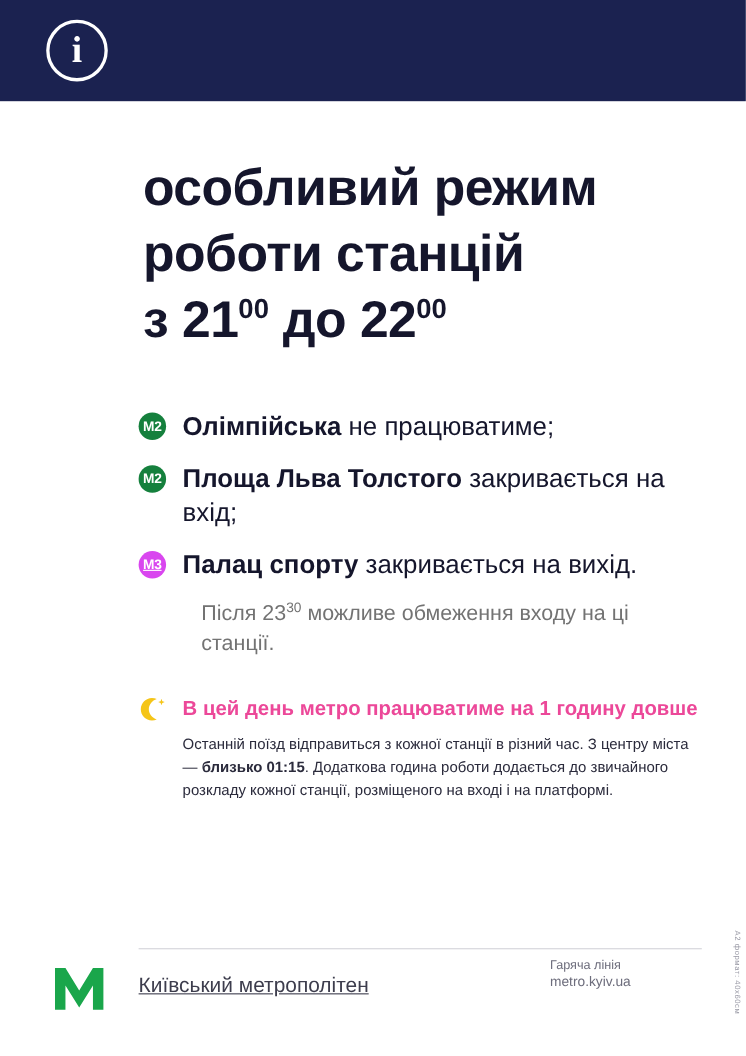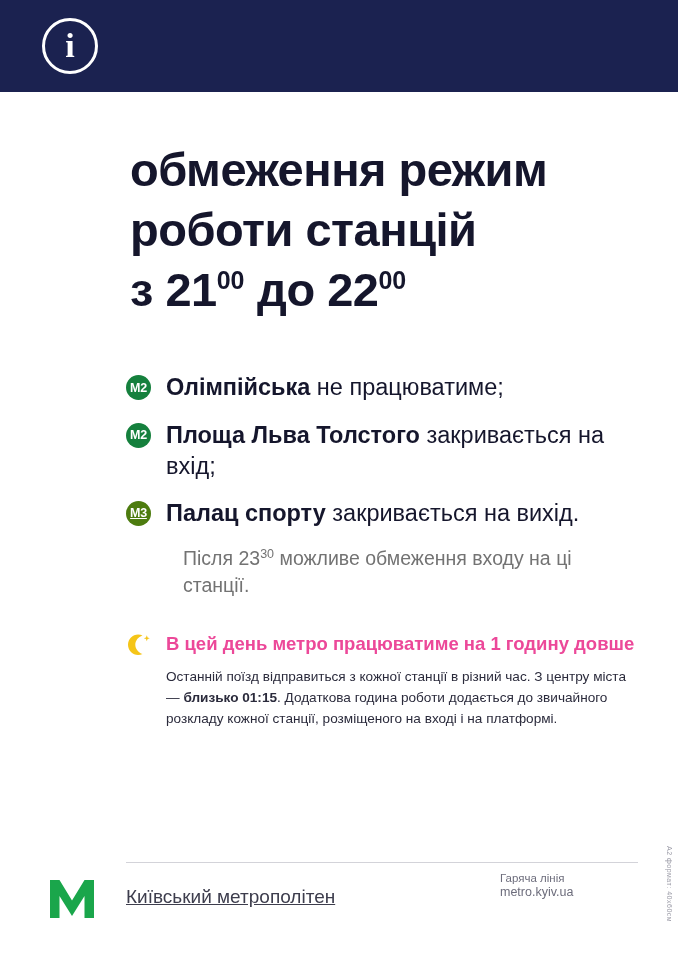--- a/index.html
+++ b/index.html
@@ -104,21 +104,21 @@
     border-radius: 50%;
     color: #ffffff;
     font-size: 12.5px;
     font-weight: bold;
     display: flex;
     align-items: center;
     justify-content: center;
     letter-spacing: -0.3px;
   }
   .badge-m2 { background: #15803d; }
-  .badge-m3 { background: #4d7c0f; text-decoration: underline; }
+  .badge-m3 { background: #d946ef; text-decoration: underline; }
   .station .name { font-weight: bold; }
   .note-after {
     margin: 4px 0 0 17px;
     padding: 0 36px 0 166px;
     font-size: 19.5px;
     line-height: 1.35;
     color: #737373;
   }
   .note-after sup {
     font-size: 12.5px;
@@ -225,21 +225,21 @@
 
   <div class="top-band">
     <div class="info-badge">
       <span class="glyph">i</span>
     </div>
   </div>
 
   <div class="content">
 
     <h1 class="headline">
-      <span class="line">обмеження режим</span>
+      <span class="line">особливий режим</span>
       <span class="line">роботи станцій</span>
       <span class="line"><span>з 21</span><sup>00</sup><span> до 22</span><sup>00</sup></span>
     </h1>
 
     <ul class="stations">
       <li class="station">
         <span class="line-badge badge-m2">M2</span>
         <span class="name">Олімпійська</span><span> не працюватиме;</span>
       </li>
       <li class="station">

